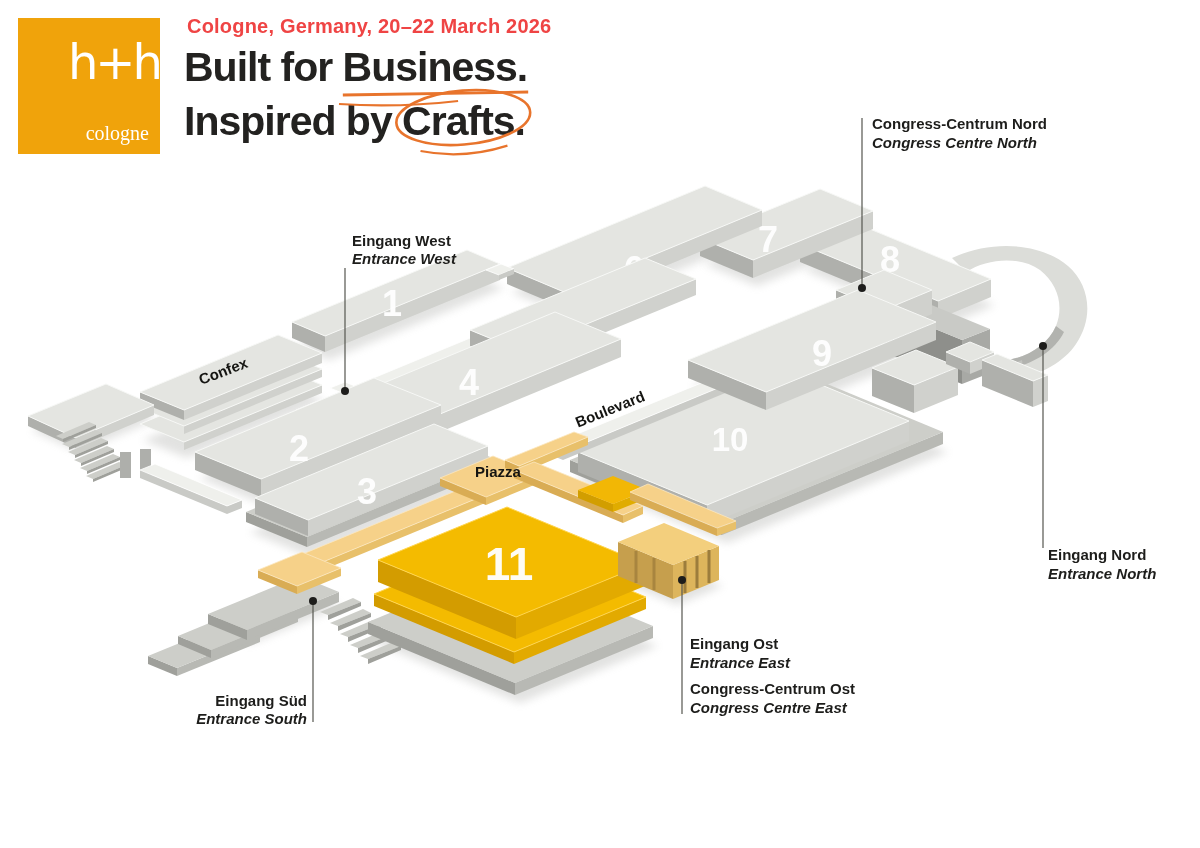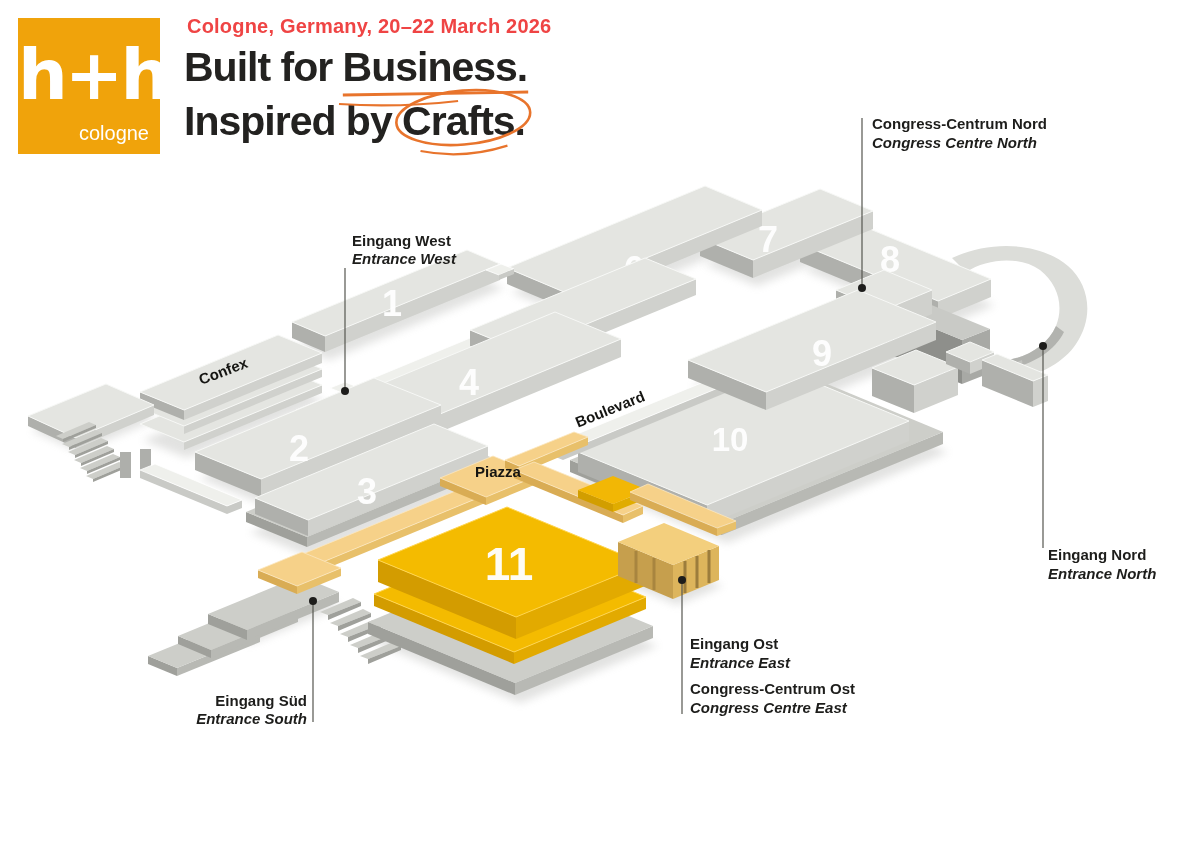--- a/index.html
+++ b/index.html
@@ -1,24 +1,24 @@
 <!DOCTYPE html>
 <html><head>
 <meta charset="utf-8">
 <style>
   html,body{margin:0;padding:0}
   body{width:1200px;height:848px;position:relative;background:#fff;overflow:hidden;
        font-family:"Liberation Sans",sans-serif;color:#1D1D1B}
 
   
   .logo{position:absolute;left:18px;top:18px;width:142px;height:136px;background:#F0A30B}
-  .logo .wordmark{position:absolute;left:0;right:0;top:16px;text-align:left;color:#fff;
-       font-family:"DejaVu Sans",sans-serif;font-weight:bold;font-size:70px;letter-spacing:-3px}
+  .logo .wordmark{position:absolute;left:0;right:0;top:16px;text-align:right;color:#fff;
+       font-family:"DejaVu Sans",sans-serif;font-weight:normal;font-size:48px;letter-spacing:-3px}
   .logo .city{position:absolute;right:11px;bottom:9px;color:#fff;font-size:20px;font-weight:normal;
-       font-family:Liberation Sans, sans-serif}
+       font-family:Liberation Serif, serif}
   .dateline{position:absolute;left:187px;top:15px;font-size:20px;font-weight:bold;letter-spacing:.2px;color:#ef4444}
   .tagline{position:absolute;left:184px;top:40px;font-size:41px;font-weight:bold;
        letter-spacing:-1px;line-height:54px;color:#232220;white-space:nowrap}
   .accent{position:relative;display:inline-block}
   .doodle{position:absolute;overflow:visible;pointer-events:none}
 
   
   #map{position:absolute;left:0;top:0}
   .t  {fill:#E4E5E1;stroke:#F7F8F6;stroke-width:1}   
   .w1 {fill:#AFB0AC}                                  

